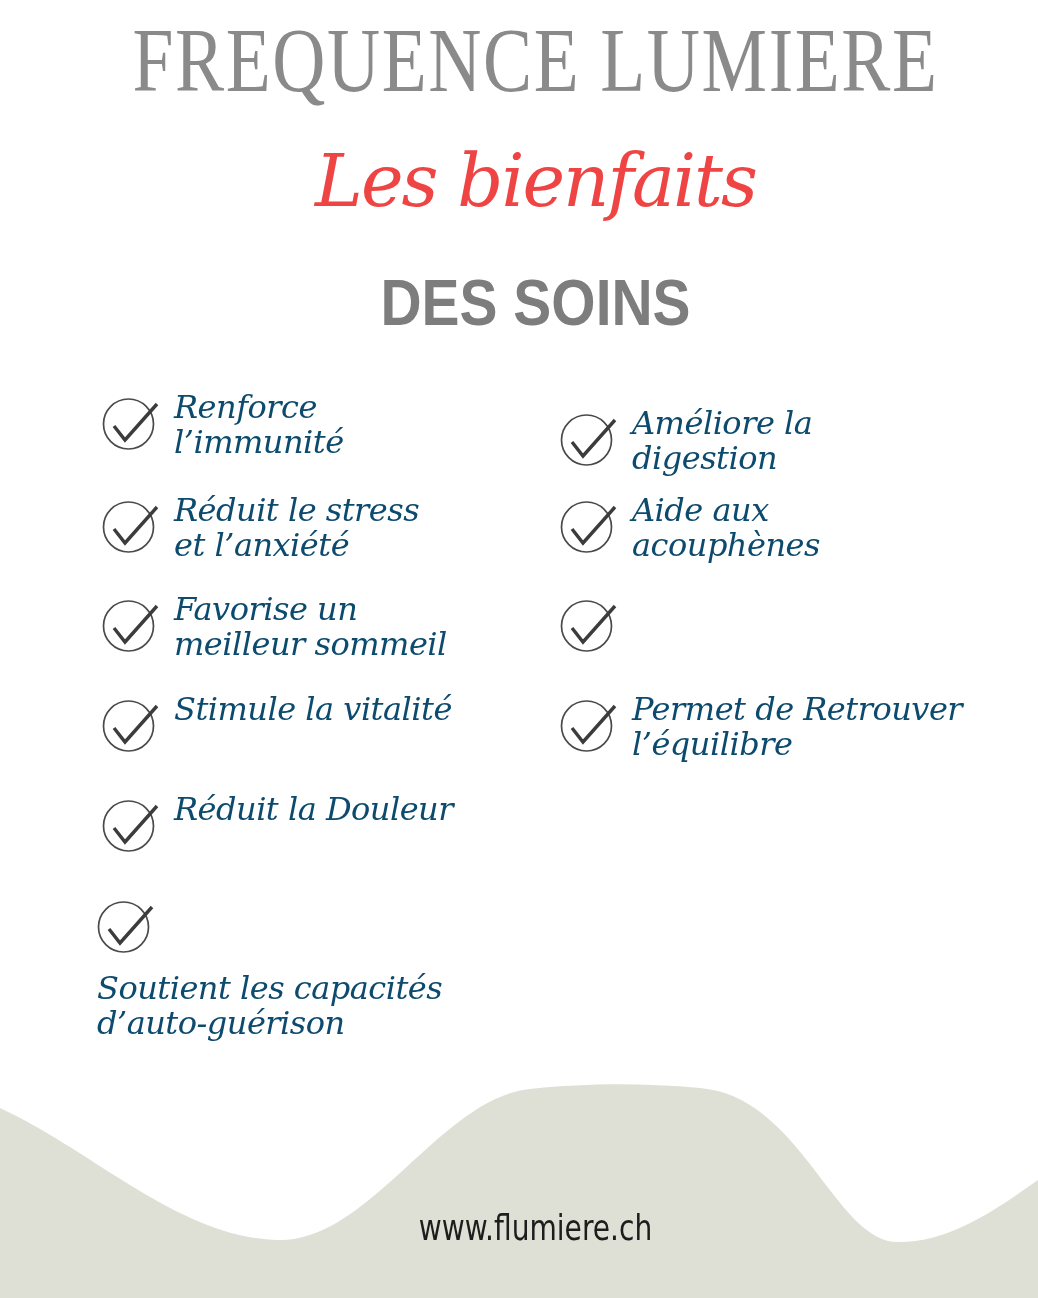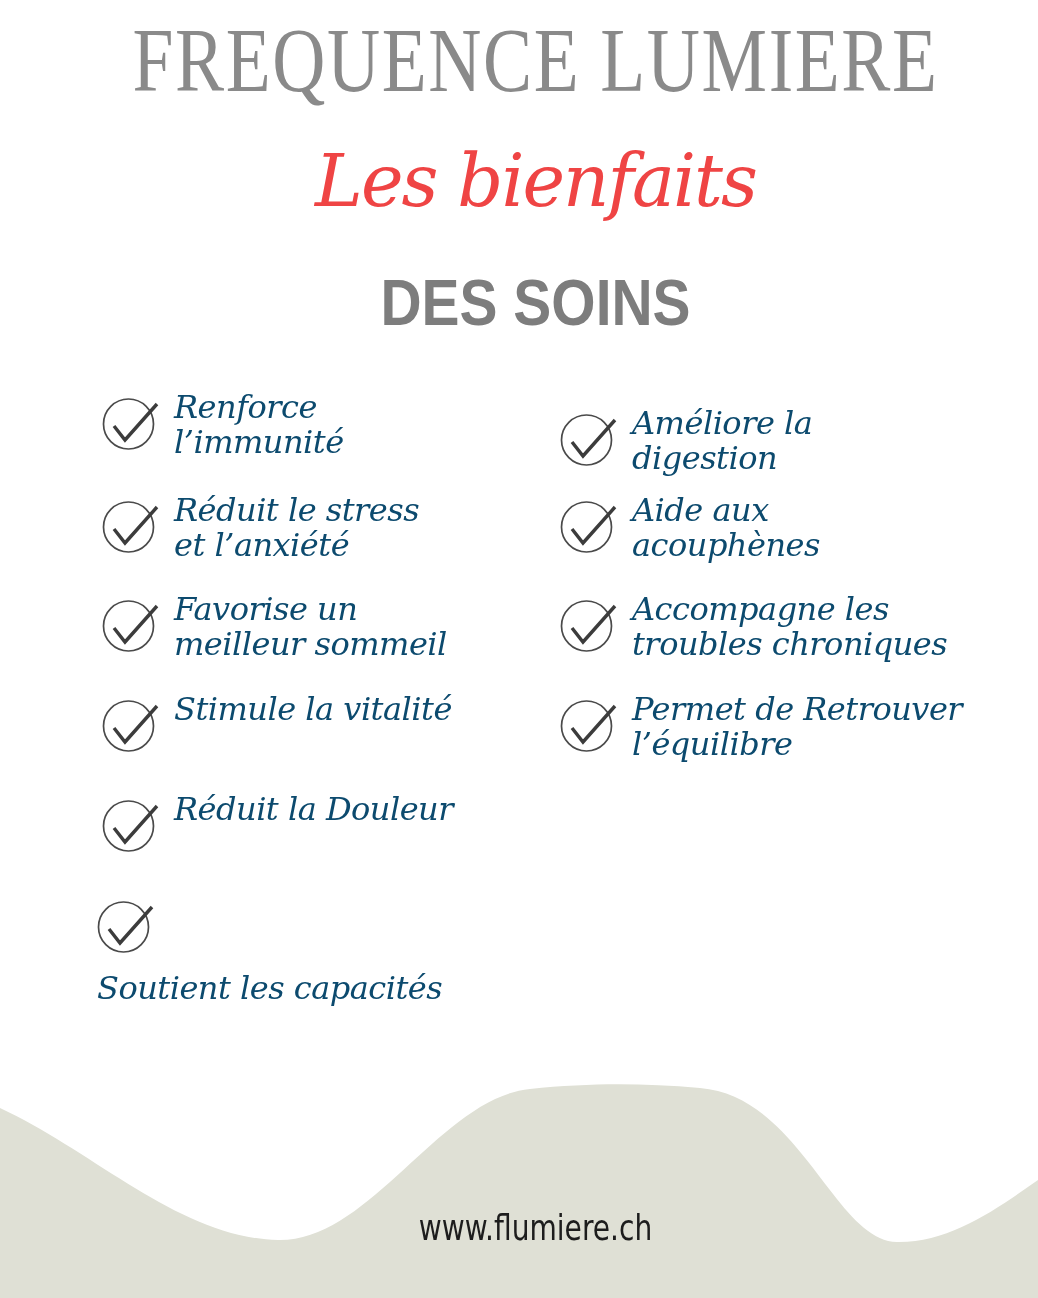--- a/index.html
+++ b/index.html
@@ -152,20 +152,21 @@
 
     <li class="benefit" style="left:97px;top:893px;flex-direction:column;">
       <span class="check">
         <svg width="58" height="54" viewBox="0 0 58 54">
             <circle cx="26.5" cy="28" r="25" fill="none" stroke="#4a4a4a" stroke-width="1.7"></circle>
             <polyline points="12,30 23,44 55,8" fill="none" stroke="#3c3c3c" stroke-width="3.4"></polyline>
           </svg>
       </span>
       <span class="lines">
         <span>Soutient les capacités</span>
+        <span>d’auto-guérison</span>
       </span>
     </li>
 
     <li class="benefit" style="left:560px;top:390px;margin-top:16px;">
       <span class="check">
         <svg width="58" height="54" viewBox="0 0 58 54">
             <circle cx="26.5" cy="28" r="25" fill="none" stroke="#4a4a4a" stroke-width="1.7"></circle>
             <polyline points="12,30 23,44 55,8" fill="none" stroke="#3c3c3c" stroke-width="3.4"></polyline>
           </svg>
       </span>
@@ -187,24 +188,20 @@
         <span>acouphènes</span>
       </span>
     </li>
 
     <li class="benefit" style="left:560px;top:592px;">
       <span class="check">
         <svg width="58" height="54" viewBox="0 0 58 54">
             <circle cx="26.5" cy="28" r="25" fill="none" stroke="#4a4a4a" stroke-width="1.7"></circle>
             <polyline points="12,30 23,44 55,8" fill="none" stroke="#3c3c3c" stroke-width="3.4"></polyline>
           </svg>
-      </span>
-      <span class="lines">
-        <span>Accompagne les</span>
-        <span>troubles chroniques</span>
       </span>
     </li>
 
     <li class="benefit" style="left:560px;top:692px;">
       <span class="check">
         <svg width="58" height="54" viewBox="0 0 58 54">
             <circle cx="26.5" cy="28" r="25" fill="none" stroke="#4a4a4a" stroke-width="1.7"></circle>
             <polyline points="12,30 23,44 55,8" fill="none" stroke="#3c3c3c" stroke-width="3.4"></polyline>
           </svg>
       </span>

